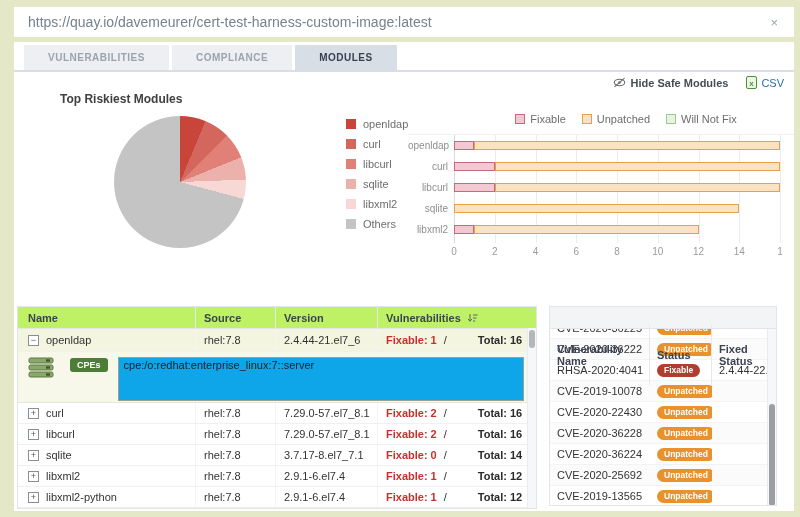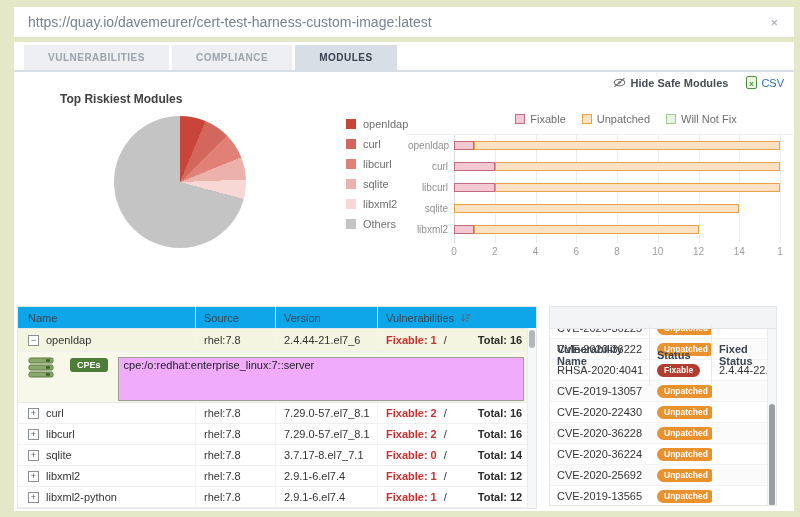--- a/index.html
+++ b/index.html
@@ -34,36 +34,36 @@
   .gridline.zero{background:#d9d9d9;}
   .brow{position:relative;height:21px;display:flex;align-items:center;}
   .blabel{width:40px;text-align:right;font-size:10px;color:#8f8f8f;margin-right:6px;flex:none;}
   .bars{display:flex;height:9px;}
   .bseg{height:9px;box-sizing:border-box;border:1px solid transparent;}
   .barAxis{position:relative;height:14px;margin-top:3px;}
   .btick{position:absolute;top:0;transform:translateX(-50%);font-size:10px;color:#9b9b9b;}
   .tables{position:absolute;top:234px;left:3px;display:flex;}
   .panel{border:1px solid #e2e5e9;box-sizing:border-box;background:#fff;position:relative;}
   .modulesPanel{width:520px;align-self:flex-start;}
-  .mhead{display:grid;grid-template-columns:178px 80px 102px 1fr;background:#0ea5e9;border-bottom:1px solid #e2e5e9;height:21px;align-items:center;font-size:11px;font-weight:normal;color:#3b4450;}
+  .mhead{display:grid;grid-template-columns:178px 80px 102px 1fr;background:#bef264;border-bottom:1px solid #e2e5e9;height:21px;align-items:center;font-size:11px;font-weight:bold;color:#3b4450;}
   .mhead > div{padding:0 8px;border-right:1px solid #e6e8ec;height:100%;display:flex;align-items:center;gap:6px;box-sizing:border-box;}
   .mhead > div:first-child{padding-left:10px;}
   .mhead > div:last-child{border-right:none;}
   .mrow{display:grid;grid-template-columns:178px 80px 102px 1fr;height:20px;align-items:center;font-size:11px;color:#333;border-bottom:1px solid #eef0f2;background:#fff;cursor:pointer;}
   .mrow > div{padding:0 8px;height:100%;display:flex;align-items:center;gap:7px;box-sizing:border-box;border-right:1px solid #f3f4f6;overflow:hidden;white-space:nowrap;}
   .mrow > div:first-child{padding-left:10px;}
   .mrow > div:last-child{border-right:none;}
   .mrow.expanded{background:#f3f5e1;height:22px;}
   .expandBox{width:9px;height:9px;border:1px solid #8a8f96;background:#fff;display:inline-flex;align-items:center;justify-content:center;font-size:9px;line-height:7px;color:#555;flex:none;}
   .fx{color:#c9302c;font-weight:bold;}
   .sep{color:#333;}
   .tt{color:#2b2b2b;font-weight:bold;margin-left:24px;}
   .cpePanel{display:flex;align-items:flex-start;background:#f7f8ea;border-bottom:1px solid #e6e8da;padding:5px 12px 6px 10px;height:51px;box-sizing:border-box;}
   .cpeBadge{background:#4e7d38;color:#fff;font-size:9px;font-weight:bold;padding:2px 7px;border-radius:3px;margin:1px 0 0 16px;}
-  .cpeBox{flex:1;margin-left:10px;background:#f0abfc;border:1px solid #9aa095;height:40px;font-size:11px;color:#222;padding:1px 5px;overflow:hidden;}
+  .cpeBox{flex:1;margin-left:10px;background:#0ea5e9;border:1px solid #9aa095;height:40px;font-size:11px;color:#222;padding:1px 5px;overflow:hidden;}
   .scrollTrack{position:absolute;right:0;top:21px;bottom:0;width:8px;background:#f6f7f8;border-left:1px solid #e9ebee;}
   .scrollThumb{position:absolute;left:1px;width:6px;background:#b4b8bd;border-radius:3px;cursor:pointer;}
   .vulnPanel{width:228px;margin-left:12px;height:200px;overflow:hidden;}
   .vhead{display:grid;grid-template-columns:100px 62px 1fr;background:#f3f4f6;border-bottom:1px solid #e2e5e9;height:21px;align-items:center;font-size:11px;font-weight:bold;color:#3b4450;position:relative;z-index:2;}
   .vhead > div{padding:0 7px;height:100%;display:flex;align-items:center;box-sizing:border-box;border-right:1px solid #e6e8ec;margin-top:36px;}
   .vhead > div:last-child{border-right:none;}
   .vrows{overflow:hidden;}
   .vrows .vrow:first-child{margin-top:-11px;}
   .vrow{display:grid;grid-template-columns:100px 62px 1fr;height:20px;align-items:center;font-size:11px;color:#333;border-bottom:1px solid #f2f3f5;background:#fff;}
   .vrow:nth-child(even){background:#fbfbfc;}
@@ -359,21 +359,21 @@
                 <div>CVE-2020-36222</div>
                 <div><span class="badge" style="background: rgb(232, 145, 45);">Unpatched</span></div>
                 <div></div>
               </div>
               <div class="vrow">
                 <div>RHSA-2020:4041</div>
                 <div><span class="badge" style="background: rgb(176, 61, 46);">Fixable</span></div>
                 <div>2.4.44-22.el7</div>
               </div>
               <div class="vrow">
-                <div>CVE-2019-13057</div>
+                <div>CVE-2019-10078</div>
                 <div><span class="badge" style="background: rgb(232, 145, 45);">Unpatched</span></div>
                 <div></div>
               </div>
               <div class="vrow">
                 <div>CVE-2020-22430</div>
                 <div><span class="badge" style="background: rgb(232, 145, 45);">Unpatched</span></div>
                 <div></div>
               </div>
               <div class="vrow">
                 <div>CVE-2020-36228</div>

